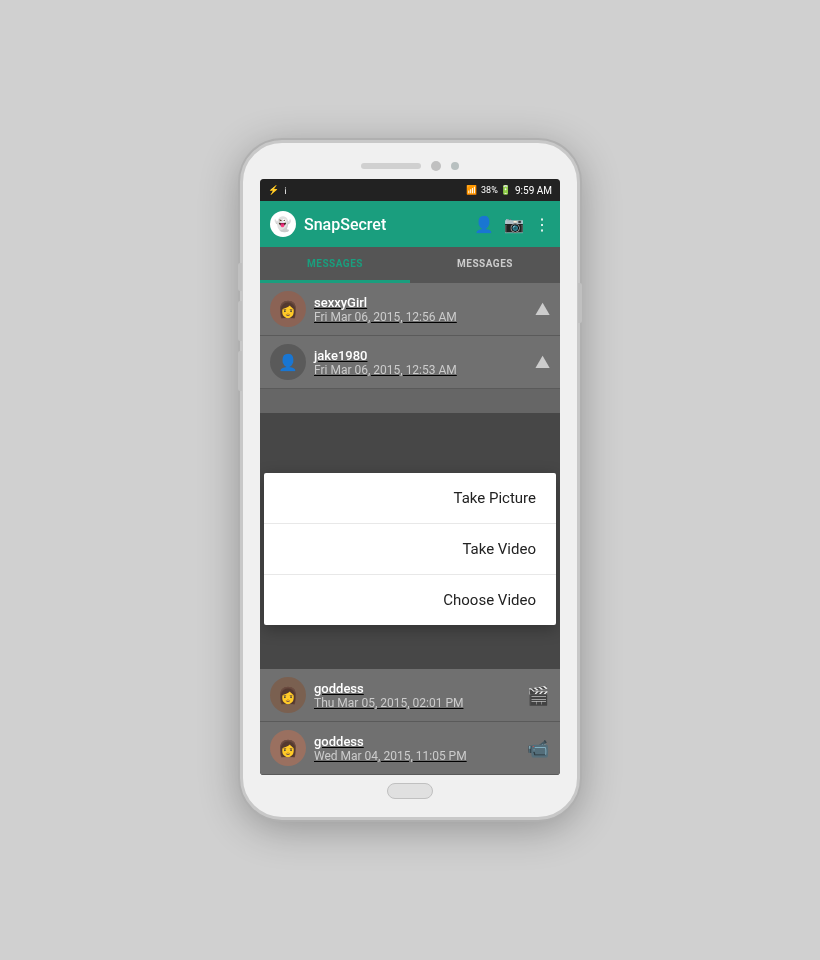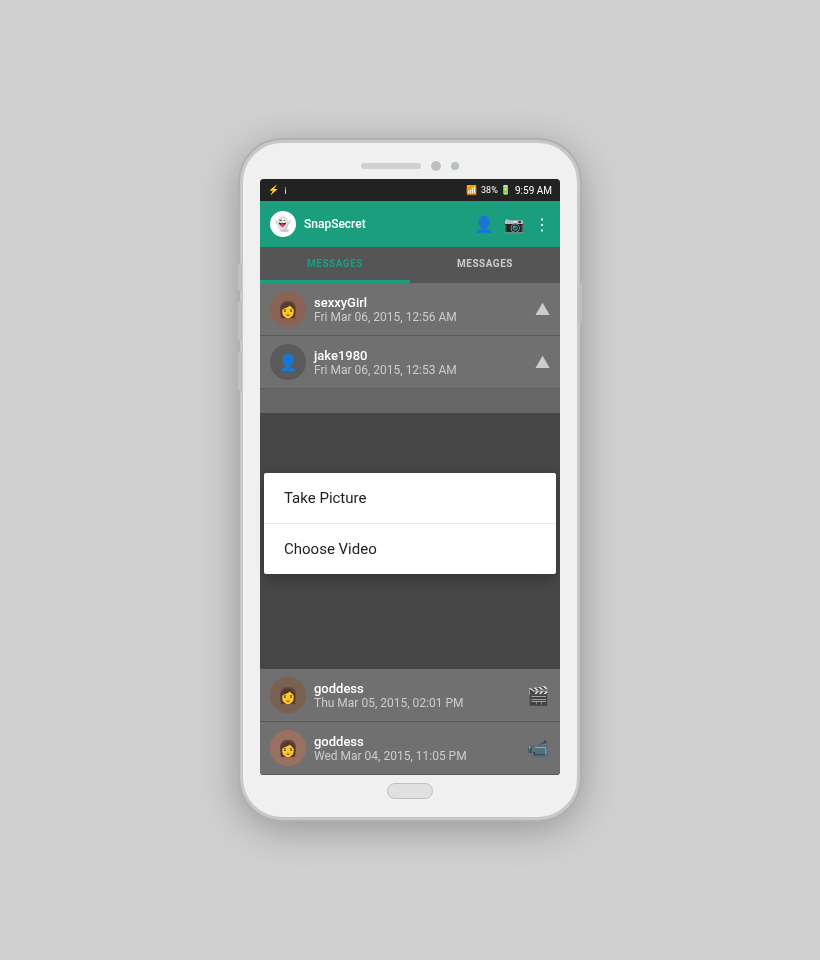--- a/index.html
+++ b/index.html
@@ -118,21 +118,21 @@
       height: 26px;
       background: #fff;
       border-radius: 50%;
       display: flex;
       align-items: center;
       justify-content: center;
       font-size: 14px;
     }
     .app-title {
       color: #fff;
-      font-size: 12px;
+      font-size: 16px;
       font-weight: 500;
       flex: 1;
     }
     .header-icons {
       display: flex;
       gap: 10px;
       align-items: center;
     }
     .header-icon {
       color: #fff;
@@ -188,20 +188,21 @@
       background: #999;
       flex-shrink: 0;
       overflow: hidden;
       display: flex;
       align-items: center;
       justify-content: center;
       font-size: 16px;
     }
     .msg-info {
       flex: 1;
+      text-decoration: underline;
     }
     .msg-username {
       color: #fff;
       font-size: 13px;
       font-weight: 500;
     }
     .msg-date {
       color: #ccc;
       font-size: 12px;
     }
@@ -230,20 +231,21 @@
     .dropdown-menu {
       position: absolute;
       top: 60px;
       left: 4px;
       right: 4px;
       background: #fff;
       border-radius: 2px;
       box-shadow: 0 4px 16px rgba(0,0,0,0.3);
       z-index: 11;
       overflow: hidden;
+      text-align: right;
     }
 
     .dropdown-item {
       padding: 16px 20px;
       font-size: 15px;
       color: #222;
       cursor: pointer;
       border-bottom: 1px solid #e8e8e8;
     }
     .dropdown-item:last-child {
@@ -369,20 +371,21 @@
         <div class="msg-info">
           <div class="msg-username">jake1980</div>
           <div class="msg-date">Fri Mar 06, 2015, 12:53 AM</div>
         </div>
         <span class="msg-icon">⛰</span>
       </div>
 
       <div class="dropdown-overlay">
         <div class="dropdown-menu">
           <div class="dropdown-item">Take Picture</div>
+          <div class="dropdown-item">Take Video</div>
           <div class="dropdown-item">Choose Video</div>
         </div>
 
         <div style="position:absolute; bottom:0; left:0; right:0;">
           <div class="message-item">
             <div class="avatar avatar-3">👩</div>
             <div class="msg-info">
               <div class="msg-username">goddess</div>
               <div class="msg-date">Thu Mar 05, 2015, 02:01 PM</div>
             </div>

